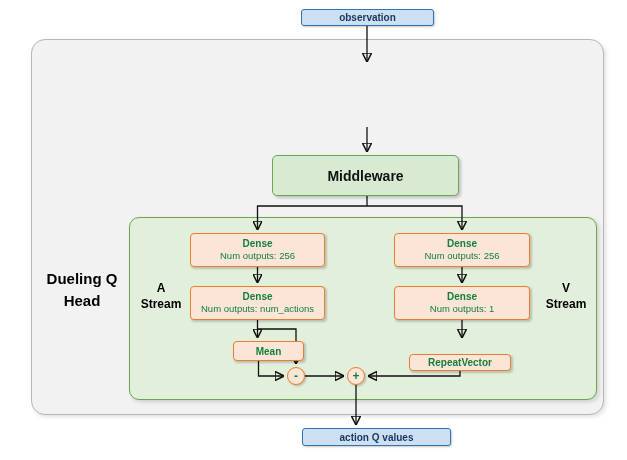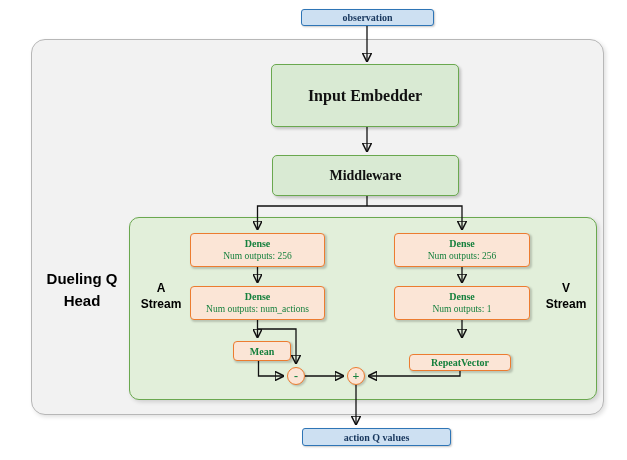--- a/index.html
+++ b/index.html
@@ -21,21 +21,20 @@
     border-radius:10px;
     box-shadow:2px 2px 4px rgba(0,0,0,0.15);
   }
   .arrows { position:absolute; left:0; top:0; z-index:2; }
   .arrows path { fill:none; stroke:var(--arrow-color,#111111); stroke-width:1.3; }
 
   .box {
     position:absolute; z-index:3;
     display:flex; flex-direction:column; align-items:center; justify-content:center;
     text-align:left;
-    font-family:Liberation Serif, serif;
   }
   .blue {
     background:var(--blue-fill,#cde0f2);
     border:1.4px solid var(--blue-border,#2e75b6);
     border-radius:3px;
     color:var(--blue-text,#17365d);
     font-weight:bold; font-size:10px;
     box-shadow:1px 1px 2px rgba(0,0,0,0.22);
   }
   .green {
@@ -92,42 +91,39 @@
     <path d="M462 267 V282" marker-end="url(#arrow)"></path>
     <path d="M462 320 V337" marker-end="url(#arrow)"></path>
     <path d="M460 361 V376 H369" marker-end="url(#arrow)"></path>
     <path d="M356 385 V424" marker-end="url(#arrow)"></path>
   </svg>
 
   <div class="box blue" style="left:301px; top:9px; width:133px; height:17px;">
     <span>observation</span>
   </div>
 
-  <div class="box green title-lg" style="left:271px; top:64px; width:188px; height:63px;">
-    <span>Input Embedder</span>
-  </div>
 
   <div class="box green title-md" style="left:272px; top:155px; width:187px; height:41px;">
     <span>Middleware</span>
   </div>
 
   <div class="side-label head-title" style="left:33px; top:268px; width:86px;padding-left:12px;">Dueling Q Head</div>
 
   <div class="side-label stream-label" style="left:137px; top:280px; width:48px;">A Stream</div>
   <div class="side-label stream-label" style="left:541px; top:280px; width:50px;">V Stream</div>
 
   <div class="box orange" style="left:190px; top:233px; width:135px; height:34px;">
     <div class="dense-title">Dense</div>
     <div class="dense-sub">Num outputs: 256</div>
   </div>
   <div class="box orange" style="left:190px; top:286px; width:135px; height:34px;">
     <div class="dense-title">Dense</div>
     <div class="dense-sub">Num outputs: num_actions</div>
   </div>
-  <div class="box orange op-label" style="left:233px; top:341px; width:58px; height:20px;">
+  <div class="box orange op-label" style="left:233px; top:341px; width:71px; height:20px;">
     <span>Mean</span>
   </div>
 
   <div class="box orange" style="left:394px; top:233px; width:136px; height:34px;">
     <div class="dense-title">Dense</div>
     <div class="dense-sub">Num outputs: 256</div>
   </div>
   <div class="box orange" style="left:394px; top:286px; width:136px; height:34px;">
     <div class="dense-title">Dense</div>
     <div class="dense-sub">Num outputs: 1</div>

